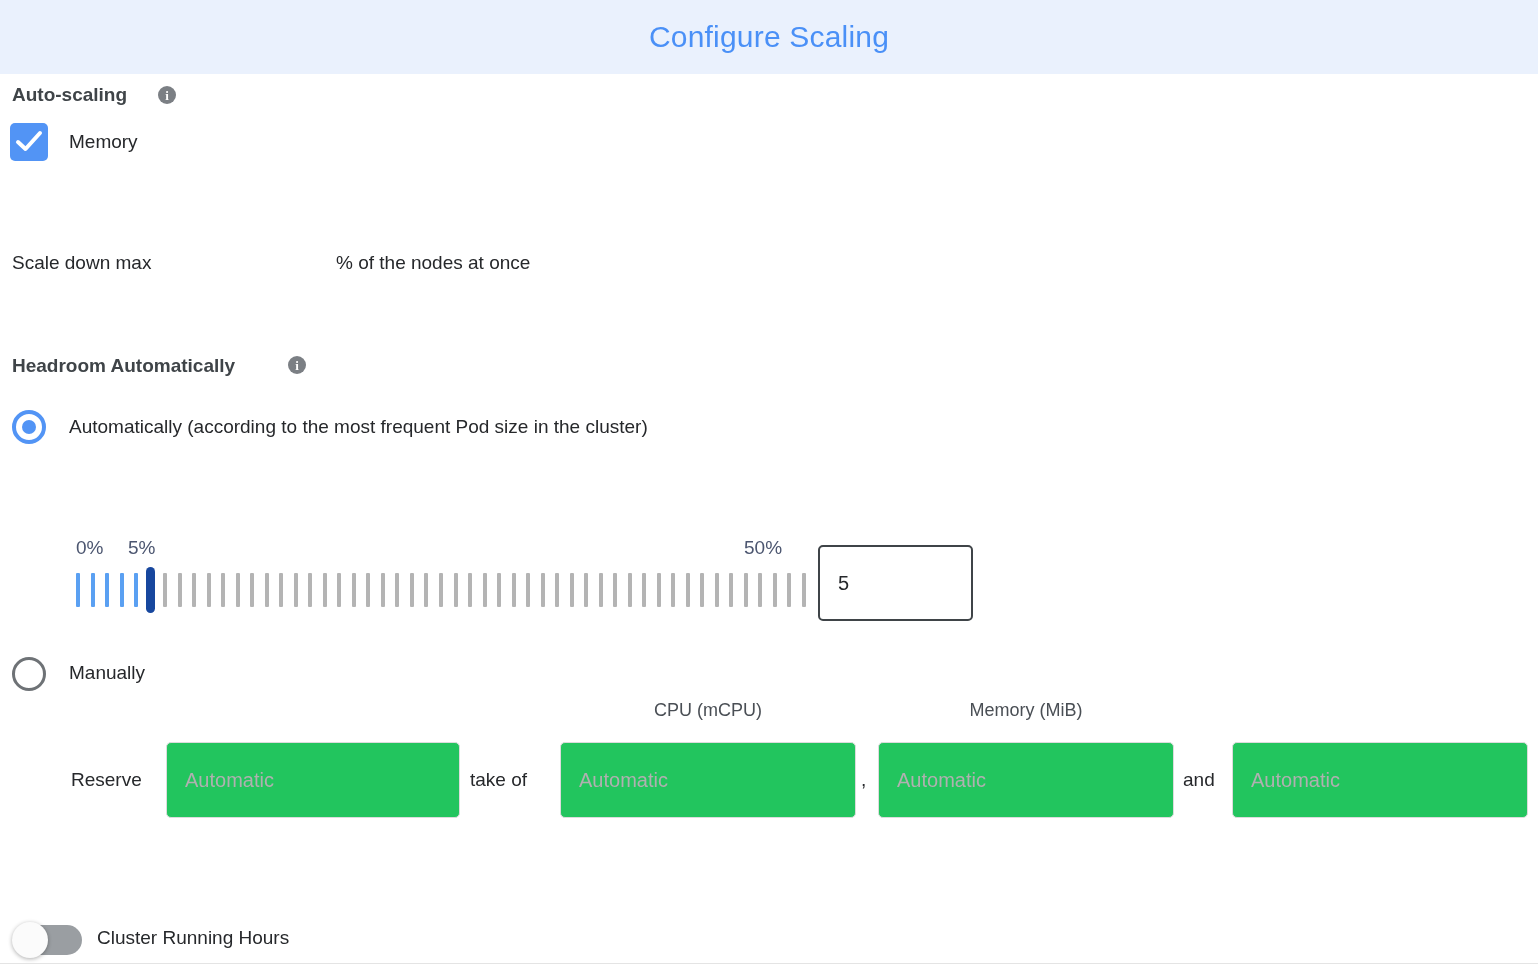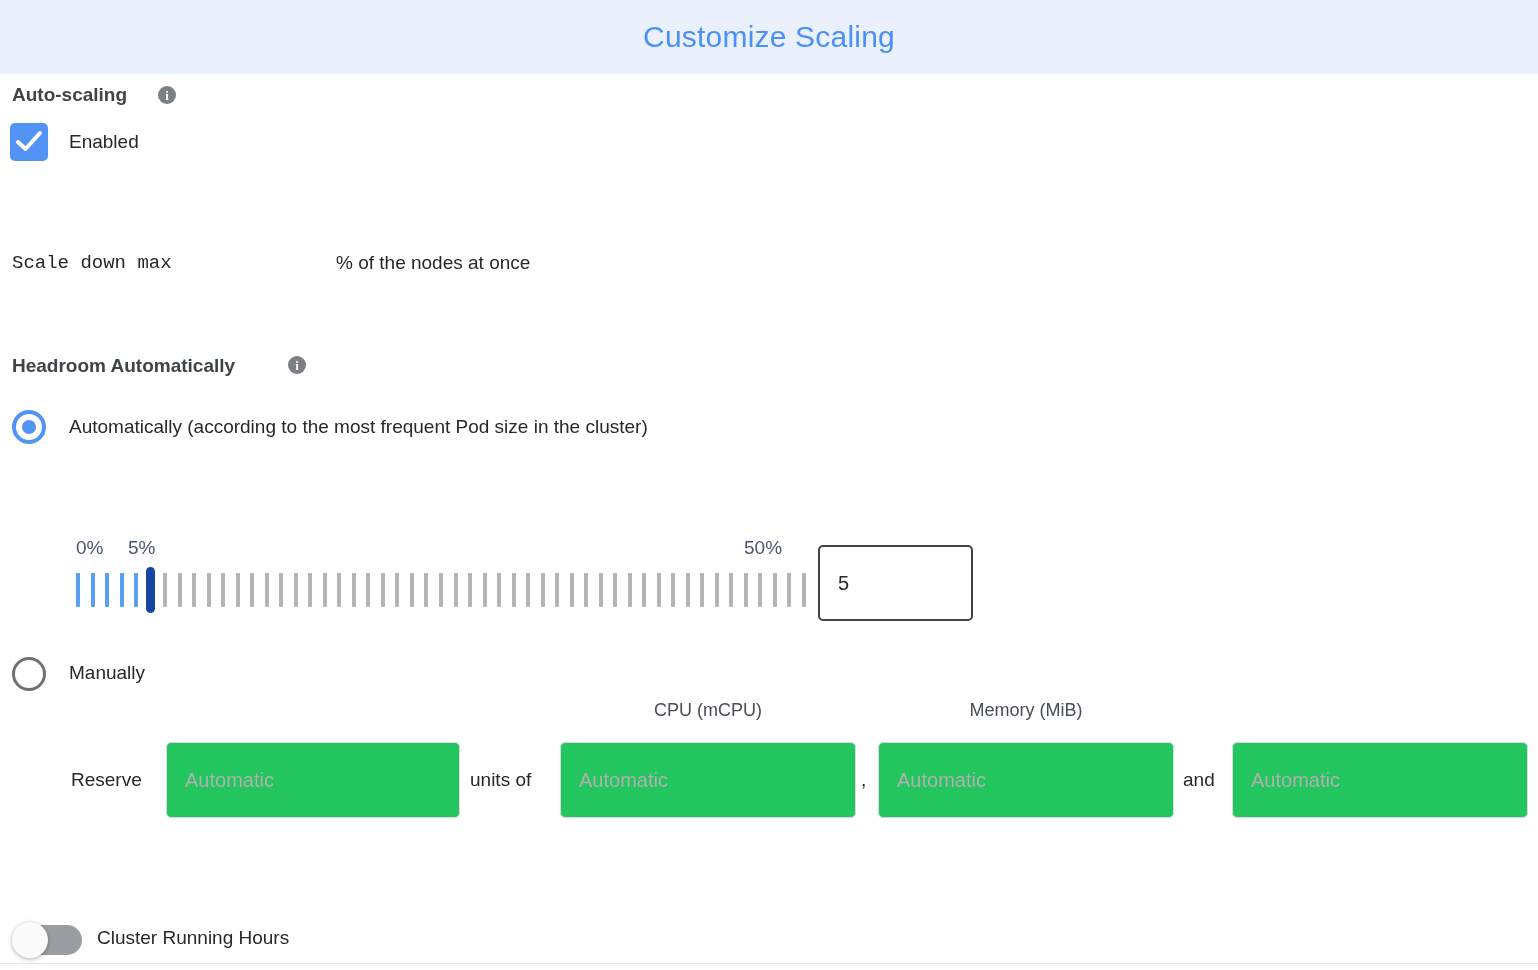--- a/index.html
+++ b/index.html
@@ -161,34 +161,34 @@
     left: 0; width: 1538px; height: 1px;
     background: #e4e4e4;
   }
 </style>
 </head>
 <body>
 
 <div id="page">
 
   <div class="header">
-    <div class="header-title">Customize Scaling</div>
+    <div class="header-title">Configure Scaling</div>
   </div>
 
   <div class="section-label" style="left:12px; top:84px;">Auto-scaling</div>
   <div class="info-icon" style="left:158px; top:86px;">i</div>
 
   <div class="checkbox" style="left:10px; top:123px;">
     <svg width="28" height="26" viewBox="0 0 28 26">
       <path d="M3 13 L10.5 20 L25 4" stroke="#ffffff" stroke-width="4" fill="none" stroke-linecap="round" stroke-linejoin="round"></path>
     </svg>
   </div>
-  <div class="body-text" style="left:69px; top:131px;">Enabled</div>
-
-  <div class="body-text" style="left:12px; top:252px;font-family:Liberation Mono, monospace;">Scale down max</div>
+  <div class="body-text" style="left:69px; top:131px;">Memory</div>
+
+  <div class="body-text" style="left:12px; top:252px;">Scale down max</div>
   <div class="body-text" style="left:336px; top:252px;">% of the nodes at once</div>
 
   <div class="section-label" style="left:12px; top:355px;">Headroom Automatically</div>
   <div class="info-icon" style="left:288px; top:356px;">i</div>
 
   <div class="radio on" style="left:12px; top:410px;">
     <div class="dot"></div>
   </div>
   <div class="body-text" style="left:69px; top:416px;">Automatically (according to the most frequent Pod size in the cluster)</div>
 
@@ -256,21 +256,21 @@
   <div class="radio off" style="left:12px; top:657px;"></div>
   <div class="body-text" style="left:69px; top:662px;">Manually</div>
 
   <div class="col-header" style="left:560px; top:700px; width:296px;">CPU (mCPU)</div>
   <div class="col-header" style="left:878px; top:700px; width:296px;">Memory (MiB)</div>
 
   <div class="body-text" style="left:71px; top:769px;">Reserve</div>
 
   <input class="input-disabled" style="left: 166px; top: 742px; width: 294px; height: 76px;" placeholder="Automatic">
 
-  <div class="body-text" style="left:470px; top:769px;">units of</div>
+  <div class="body-text" style="left:470px; top:769px;">take of</div>
 
   <input class="input-disabled" style="left: 560px; top: 742px; width: 296px; height: 76px;" placeholder="Automatic">
 
   <div class="body-text" style="left:861px; top:769px;">,</div>
 
   <input class="input-disabled" style="left: 878px; top: 742px; width: 296px; height: 76px;" placeholder="Automatic">
 
   <div class="body-text" style="left:1183px; top:769px;">and</div>
 
   <input class="input-disabled" style="left: 1232px; top: 742px; width: 296px; height: 76px;" placeholder="Automatic">

